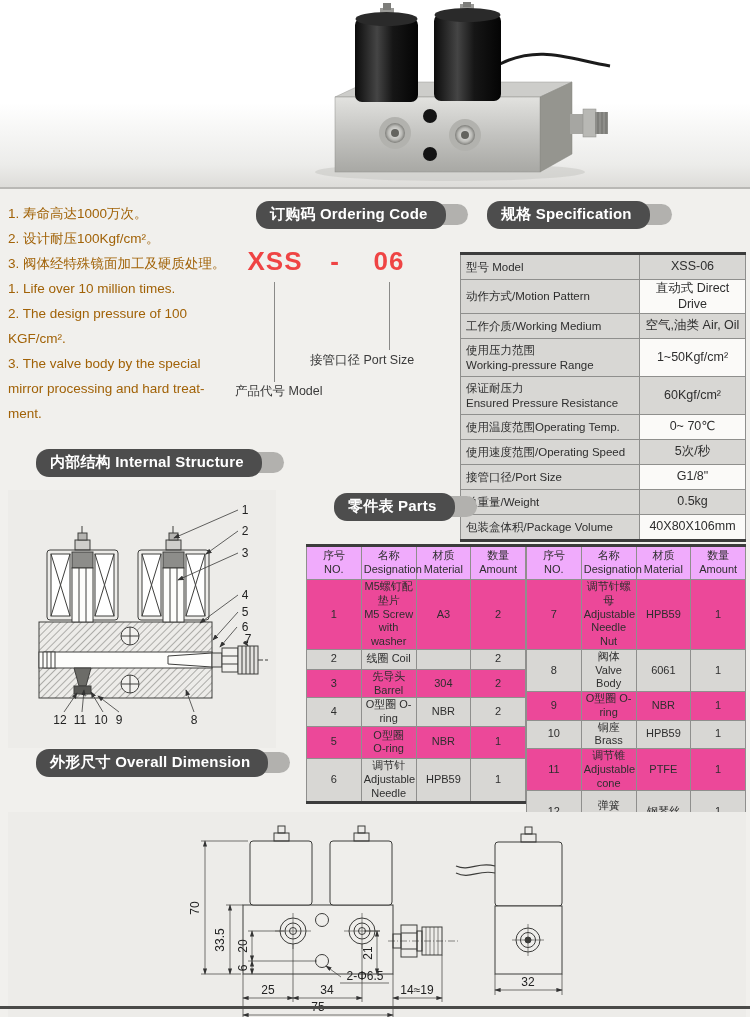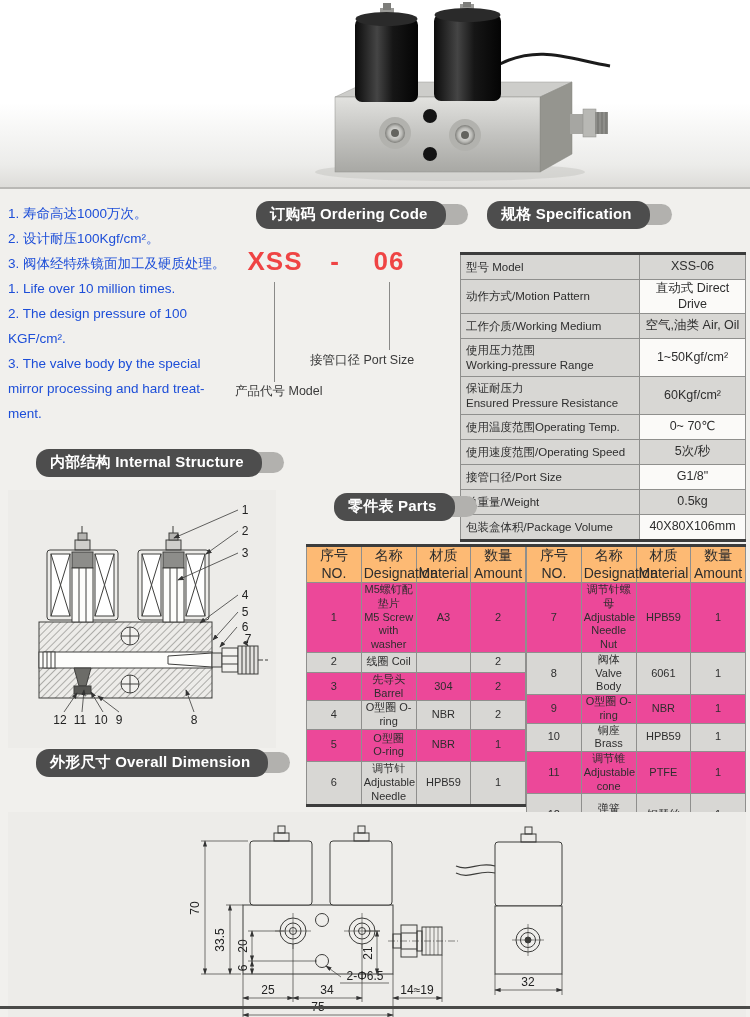--- a/index.html
+++ b/index.html
@@ -17,21 +17,21 @@
   .bottom-line{position:absolute;left:0;top:1006px;width:750px;height:3px;background:#4a4a48;}
 
   
   .sec-hdr{position:absolute;height:27px;padding-left:28px;}
   .sec-hdr .cap{position:absolute;top:3px;right:-22px;width:46px;height:21px;background:#b2b1ae;border-radius:11px;}
   .sec-hdr .pill{position:relative;display:inline-block;background:#4d4d4d;color:#fff;
     border-radius:13px;padding:4px 18px 5px 14px;font-size:15px;font-weight:bold;letter-spacing:.2px;white-space:nowrap;}
 
   
   .features{position:absolute;left:8px;top:201px;width:224px;}
-  .feat-line{white-space:pre-line;font-size:13.5px;line-height:25px;color:#1d4ed8;}
+  .feat-line{white-space:pre-line;font-size:13.5px;line-height:25px;color:#a16207;}
 
   
   .code-part{position:absolute;font-size:26px;font-weight:bold;color:#ef4444;letter-spacing:1px;}
   .vline{position:absolute;width:1px;background:#8a8a88;}
   .code-label{position:absolute;font-size:12.5px;color:#3a3a3a;white-space:nowrap;}
 
   
   table{border-collapse:collapse;margin-top:16px;}
   .spec-table{position:absolute;left:460px;top:236px;width:286px;table-layout:fixed;
     border-top:3px solid #3c3c3c;border-bottom:3px solid #3c3c3c;border-left:1px solid #6a6a68;border-right:1px solid #6a6a68;}
@@ -39,21 +39,21 @@
   .spec-table td.label{width:168px;background:#d8d7d4;text-align:left;}
   .spec-table td.value{text-align:center;background:#fbfaf8;font-size:12.5px;}
   .spec-table td.value.shade{background:#d8d7d4;}
   .spec-table tr.h35 td{height:35px;}
 
   
   .parts-table{position:absolute;top:528px;width:220px;table-layout:fixed;
     border-top:3px solid #3c3c3c;border-bottom:3px solid #3c3c3c;border-left:1px solid #6a6a68;border-right:1px solid #6a6a68;}
   .parts-table th,.parts-table td{border:1px solid #8f8f8d;font-size:11px;font-weight:normal;
     text-align:center;white-space:pre-line;padding:0 2px;line-height:1.25;background:#ec4899;}
-  .parts-table th{background:#fdba74;height:32px;font-size:14px;}
+  .parts-table th{background:#f0abfc;height:32px;font-size:11px;}
   .parts-table tr.shade td{background:#d8d7d4;}
   .parts-table td.no{width:32px;}
   .parts-table td.name{width:100px;}
   .parts-table td.mat{width:50px;}
   .parts-table td.qty{width:34px;}
 
   
   .panel{position:absolute;background:#edece9;}
   svg text{font-family:"Liberation Sans","DejaVu Sans",sans-serif;}
 </style>

